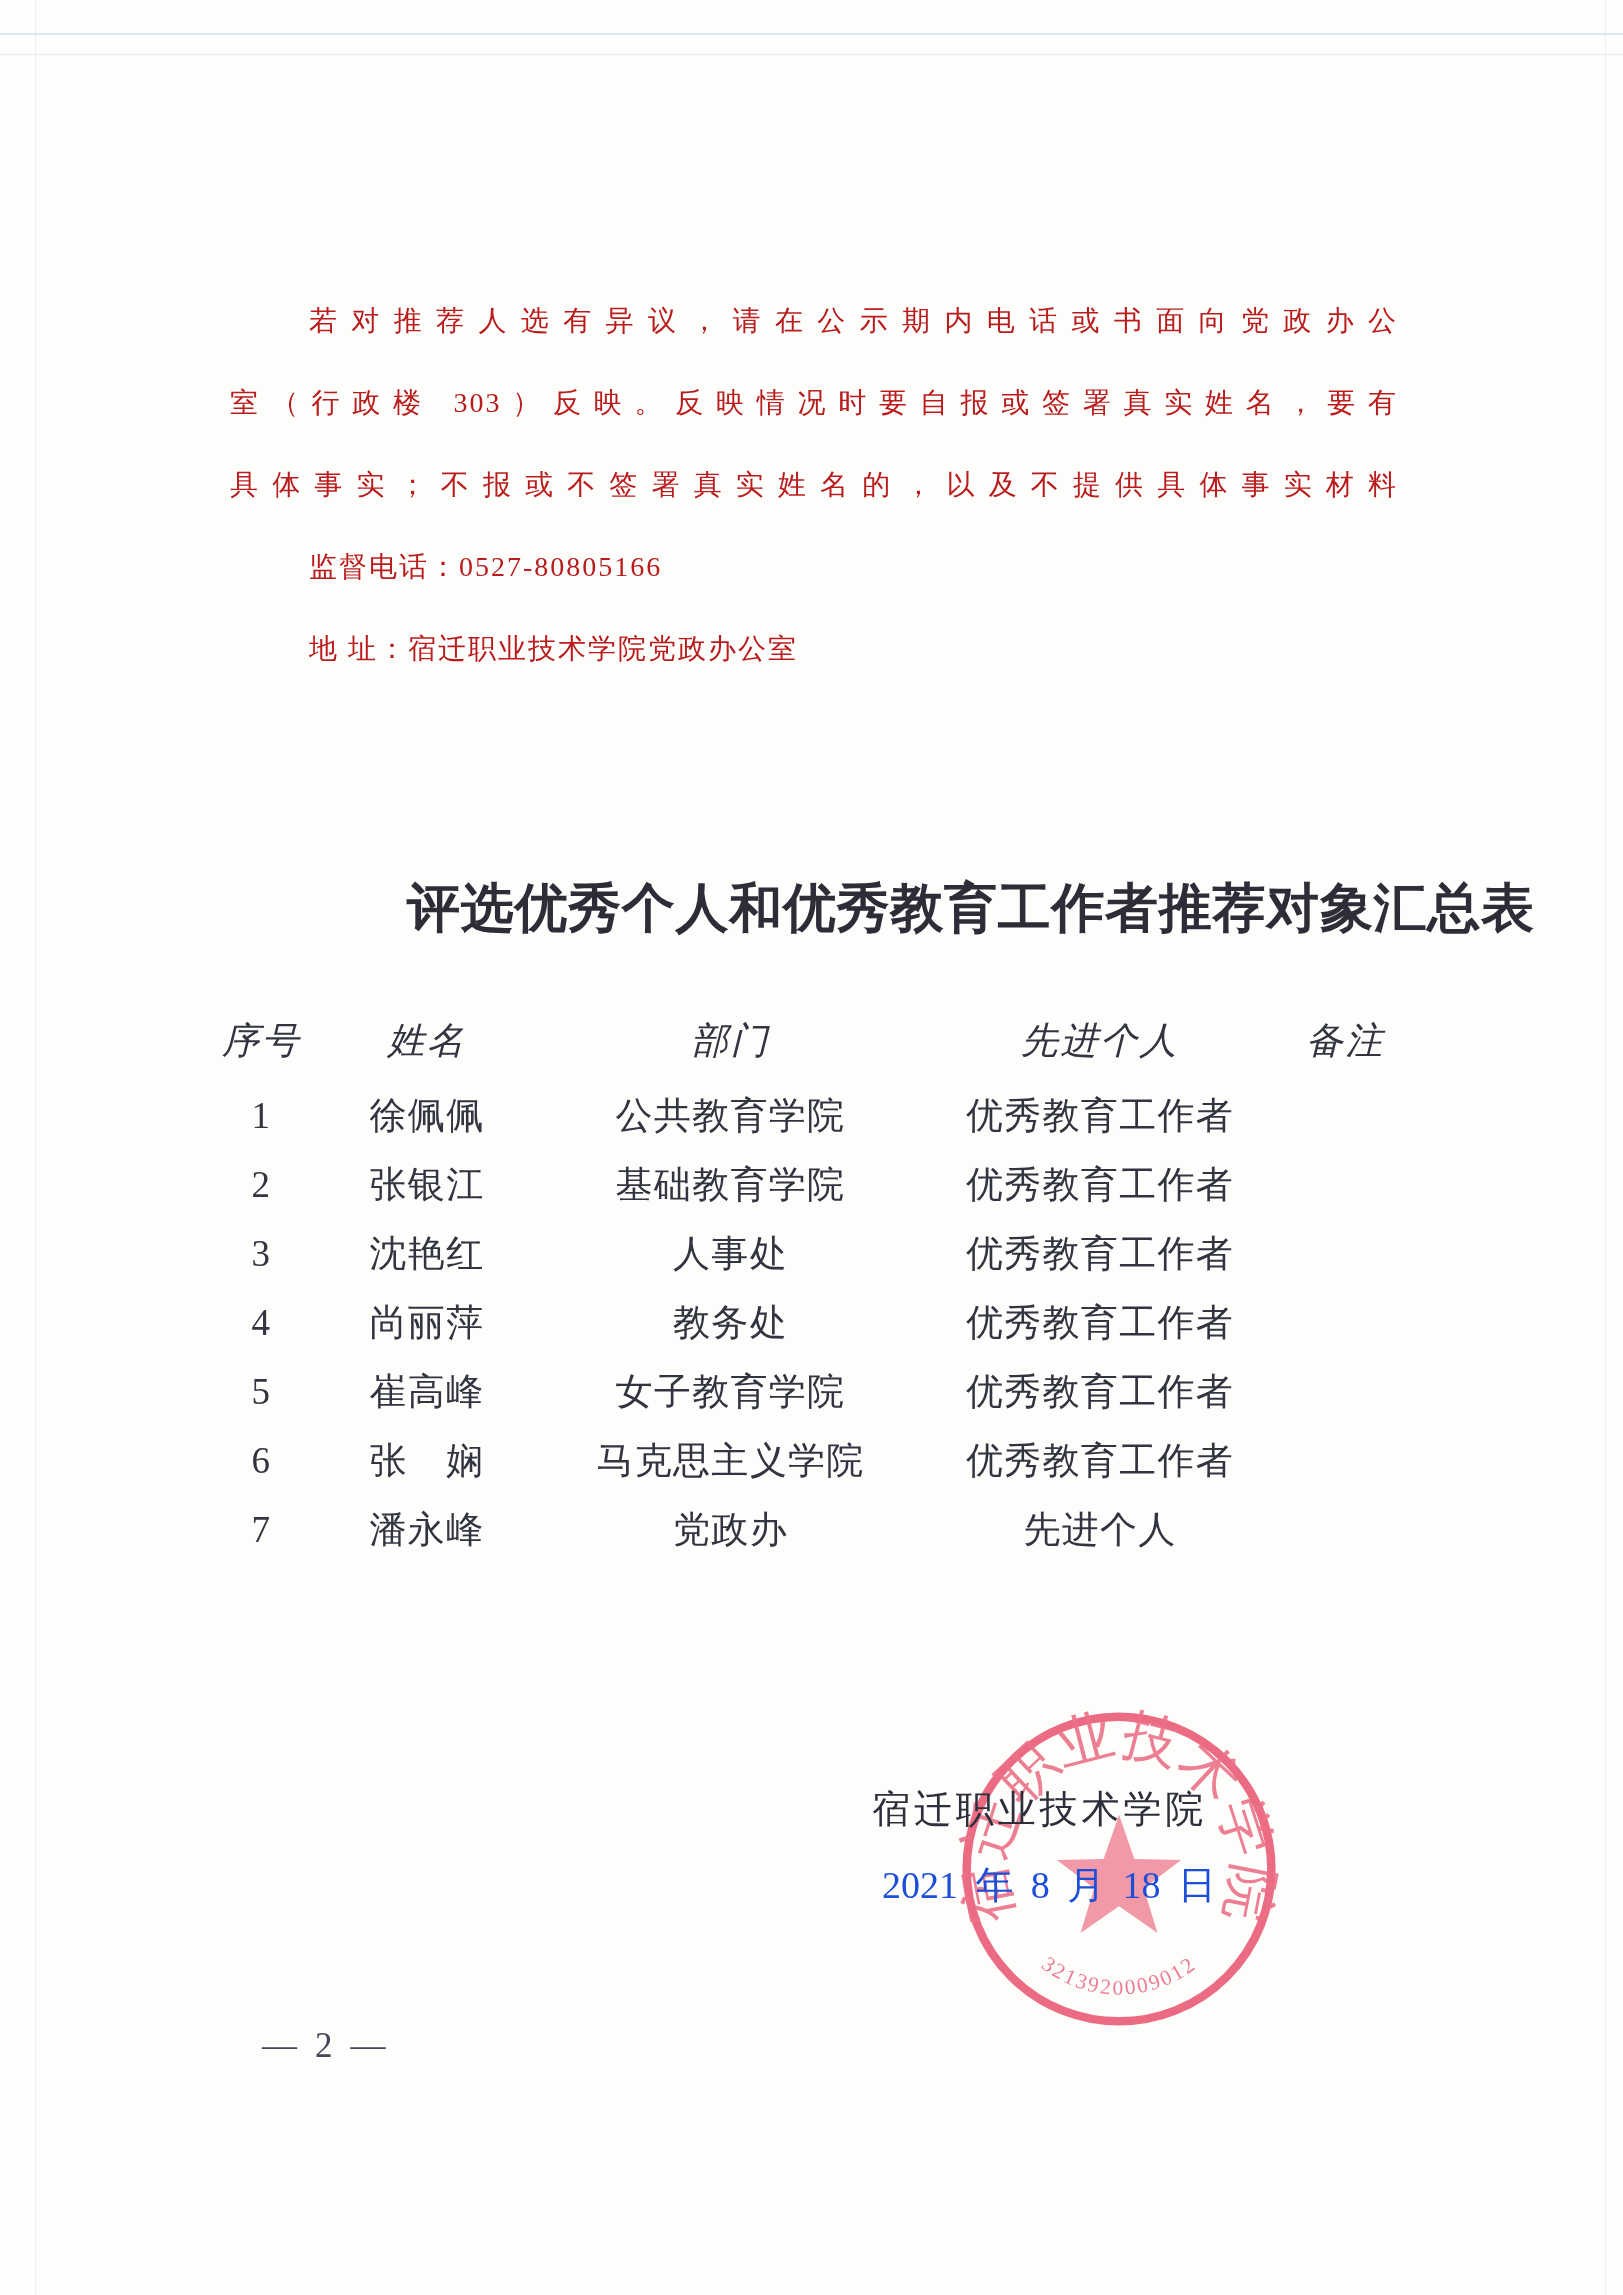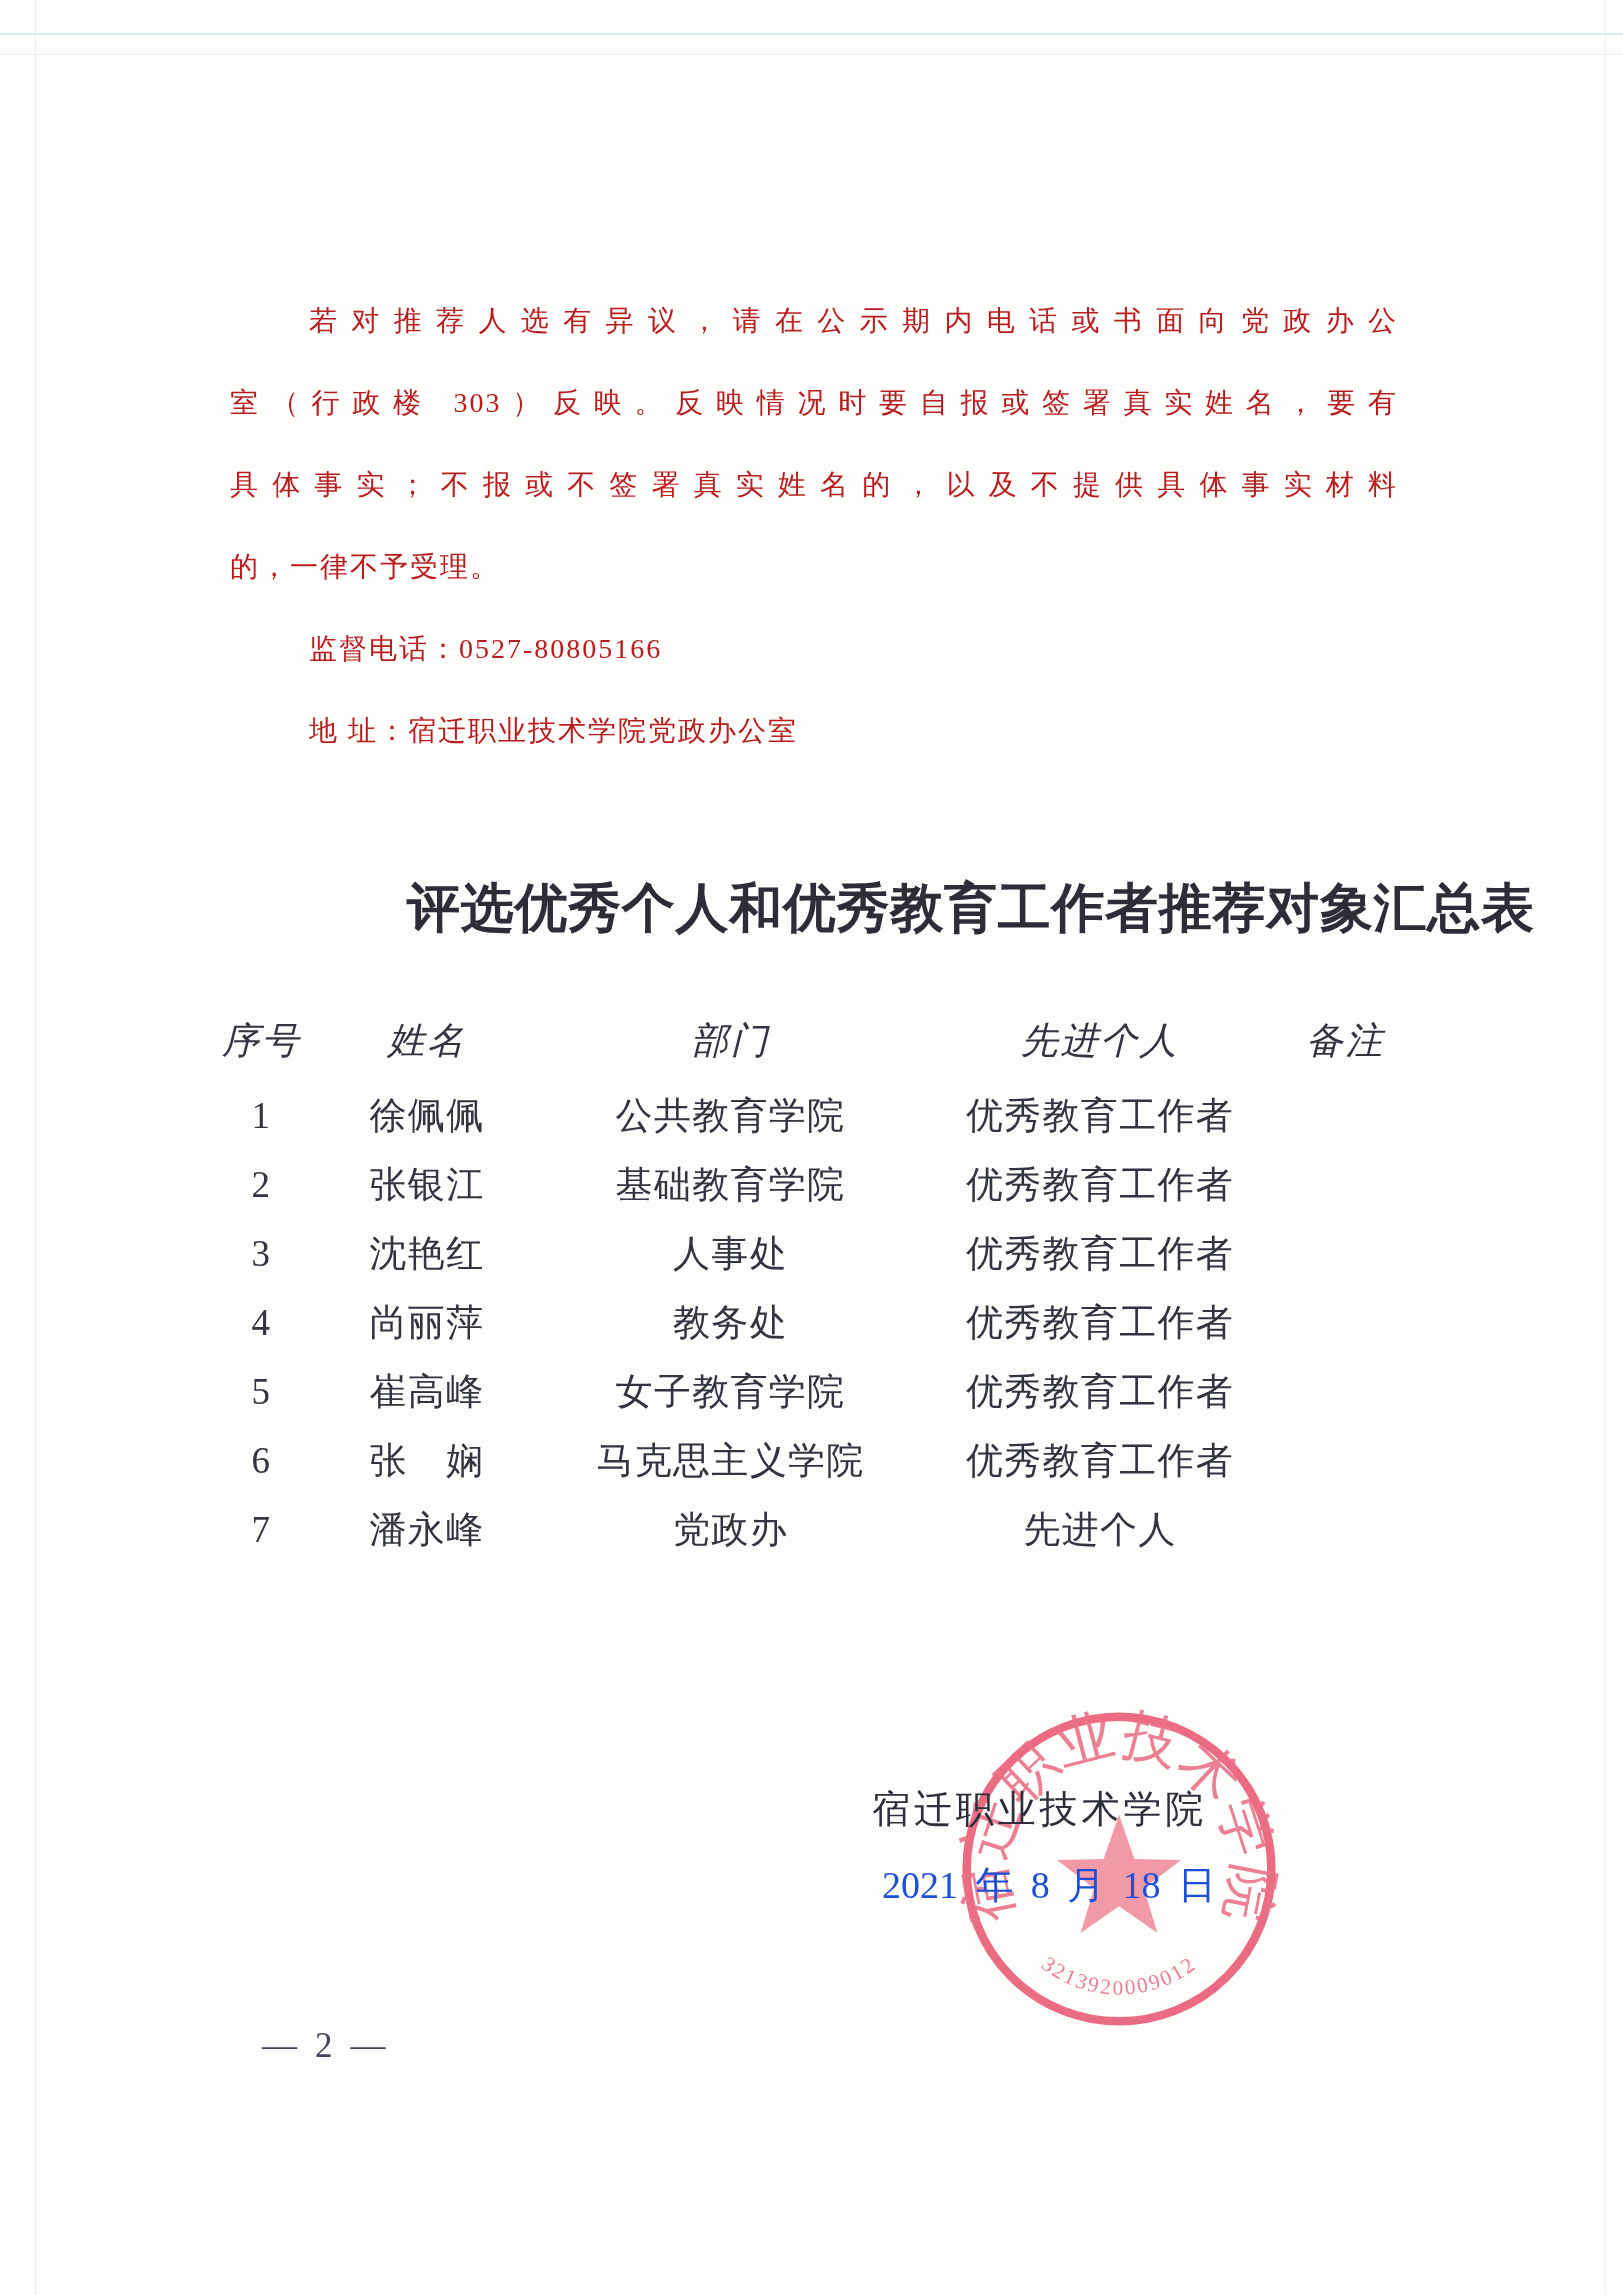--- a/index.html
+++ b/index.html
@@ -71,21 +71,20 @@
 
   <div id="scan-line-blue" class="artifact"></div>
   <div id="scan-line-pink" class="artifact"></div>
   <div id="scan-line-left" class="artifact"></div>
   <div id="scan-line-right" class="artifact"></div>
 
   <div class="para">
     <div class="line jfull ind">若对推荐人选有异议，请在公示期内电话或书面向党政办公</div>
     <div class="line jfull">室（行政楼 303）反映。反映情况时要自报或签署真实姓名，要有</div>
     <div class="line jfull">具体事实；不报或不签署真实姓名的，以及不提供具体事实材料</div>
-    <div class="line">的，一律不予受理。</div>
     <div class="line ind">监督电话：0527-80805166</div>
     <div class="line ind">地 址：宿迁职业技术学院党政办公室</div>
   </div>
 
   <div class="doc-title">评选优秀个人和优秀教育工作者推荐对象汇总表</div>
 
   <div class="tablewrap">
     <table class="summary">
       <colgroup>
         <col style="width:115px">

